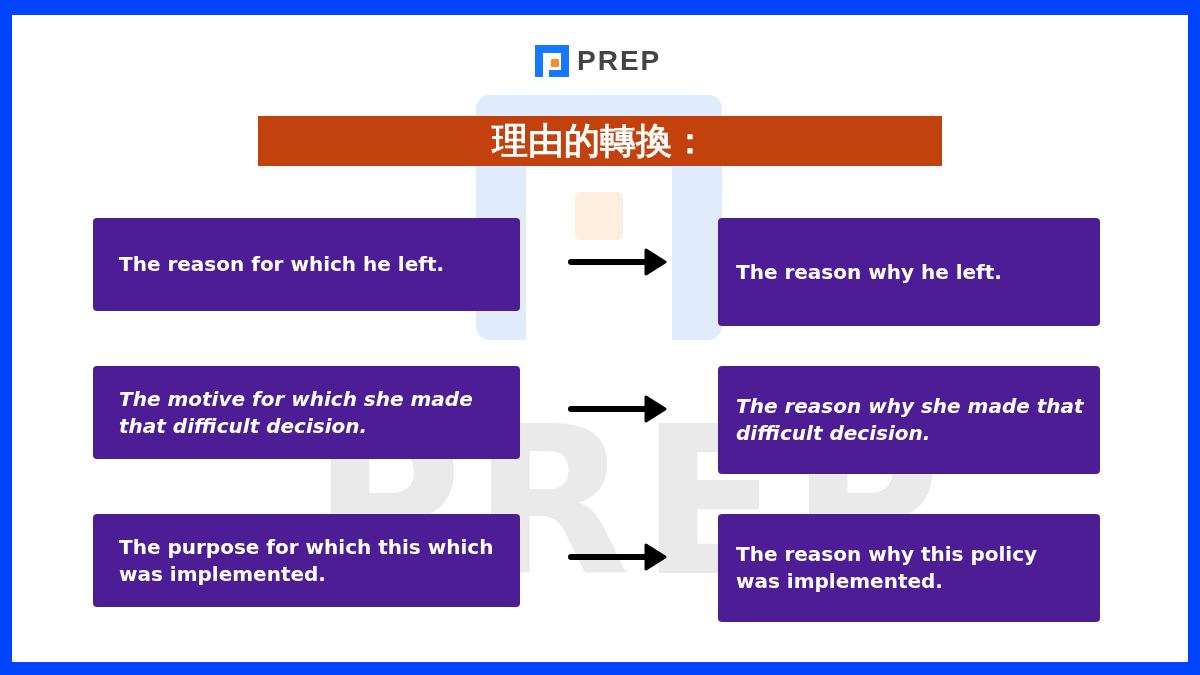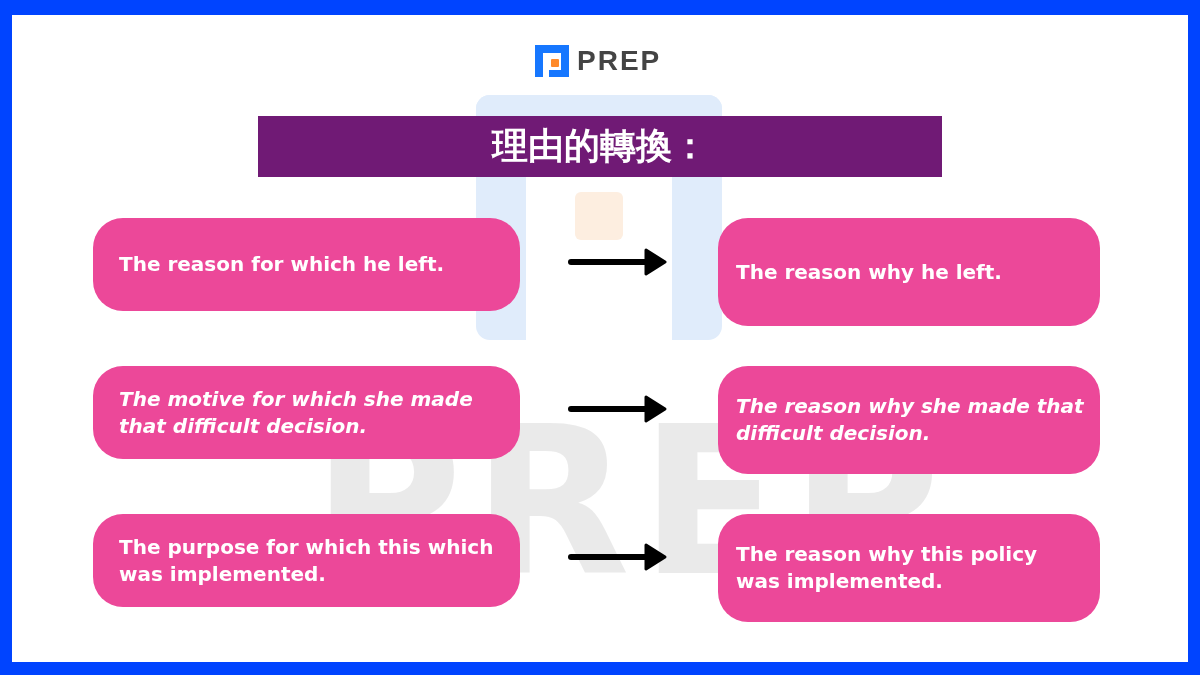--- a/index.html
+++ b/index.html
@@ -22,27 +22,27 @@
   .logo { position: absolute; left: 523px; top: 30px; height: 32px; display: flex; align-items: center; gap: 8px; }
   .logo-mark { position: relative; width: 34px; height: 32px; }
   .logo-mark .a { position: absolute; left: 0; top: 0; width: 34px; height: 8px; background: #1677ff; border-radius: 2px 2px 0 0; }
   .logo-mark .b { position: absolute; left: 0; top: 0; width: 8px; height: 32px; background: #1677ff; }
   .logo-mark .c { position: absolute; right: 0; top: 0; width: 8px; height: 32px; background: #1677ff; }
   .logo-mark .d { position: absolute; left: 14px; bottom: 0; width: 20px; height: 7px; background: #1677ff; }
   .logo-mark .e { position: absolute; left: 16px; top: 14px; width: 8px; height: 8px; background: #ff8a2a; border-radius: 1px; }
   .logo-text { font-family: "Liberation Sans", sans-serif; font-weight: bold; font-size: 28px; color: #444; letter-spacing: 2px; }
 
   .title-bar {
-    position: absolute; left: 246px; top: 101px; width: 684px; height: 61px;
-    background: #701a75; display: flex; align-items: center; justify-content: center;
+    position: absolute; left: 246px; top: 101px; width: 684px; height: 50px;
+    background: #c2410c; display: flex; align-items: center; justify-content: center;
     color: #fff; font-family: "DejaVu Sans", sans-serif; font-weight: bold; font-size: 36px;
   }
 
   .pill {
-    position: absolute; background: #ec4899; border-radius: 30px;
+    position: absolute; background: #4c1d95; border-radius: 4px;
     color: #fff; font-family: "DejaVu Sans", sans-serif; font-weight: bold; font-size: 20px;
     line-height: 27px; display: flex; align-items: center; padding: 0 14px 0 26px;
   }
   .pill.left { left: 81px; width: 427px; height: 93px; }
   .pill.right { left: 706px; width: 382px; height: 108px; padding-left: 18px; }
   .pill.tight { }
   .pill.r1 { top: 203px; }
   .pill.r2 { top: 351px; font-style: italic; }
   .pill.r3 { top: 499px; }
 

